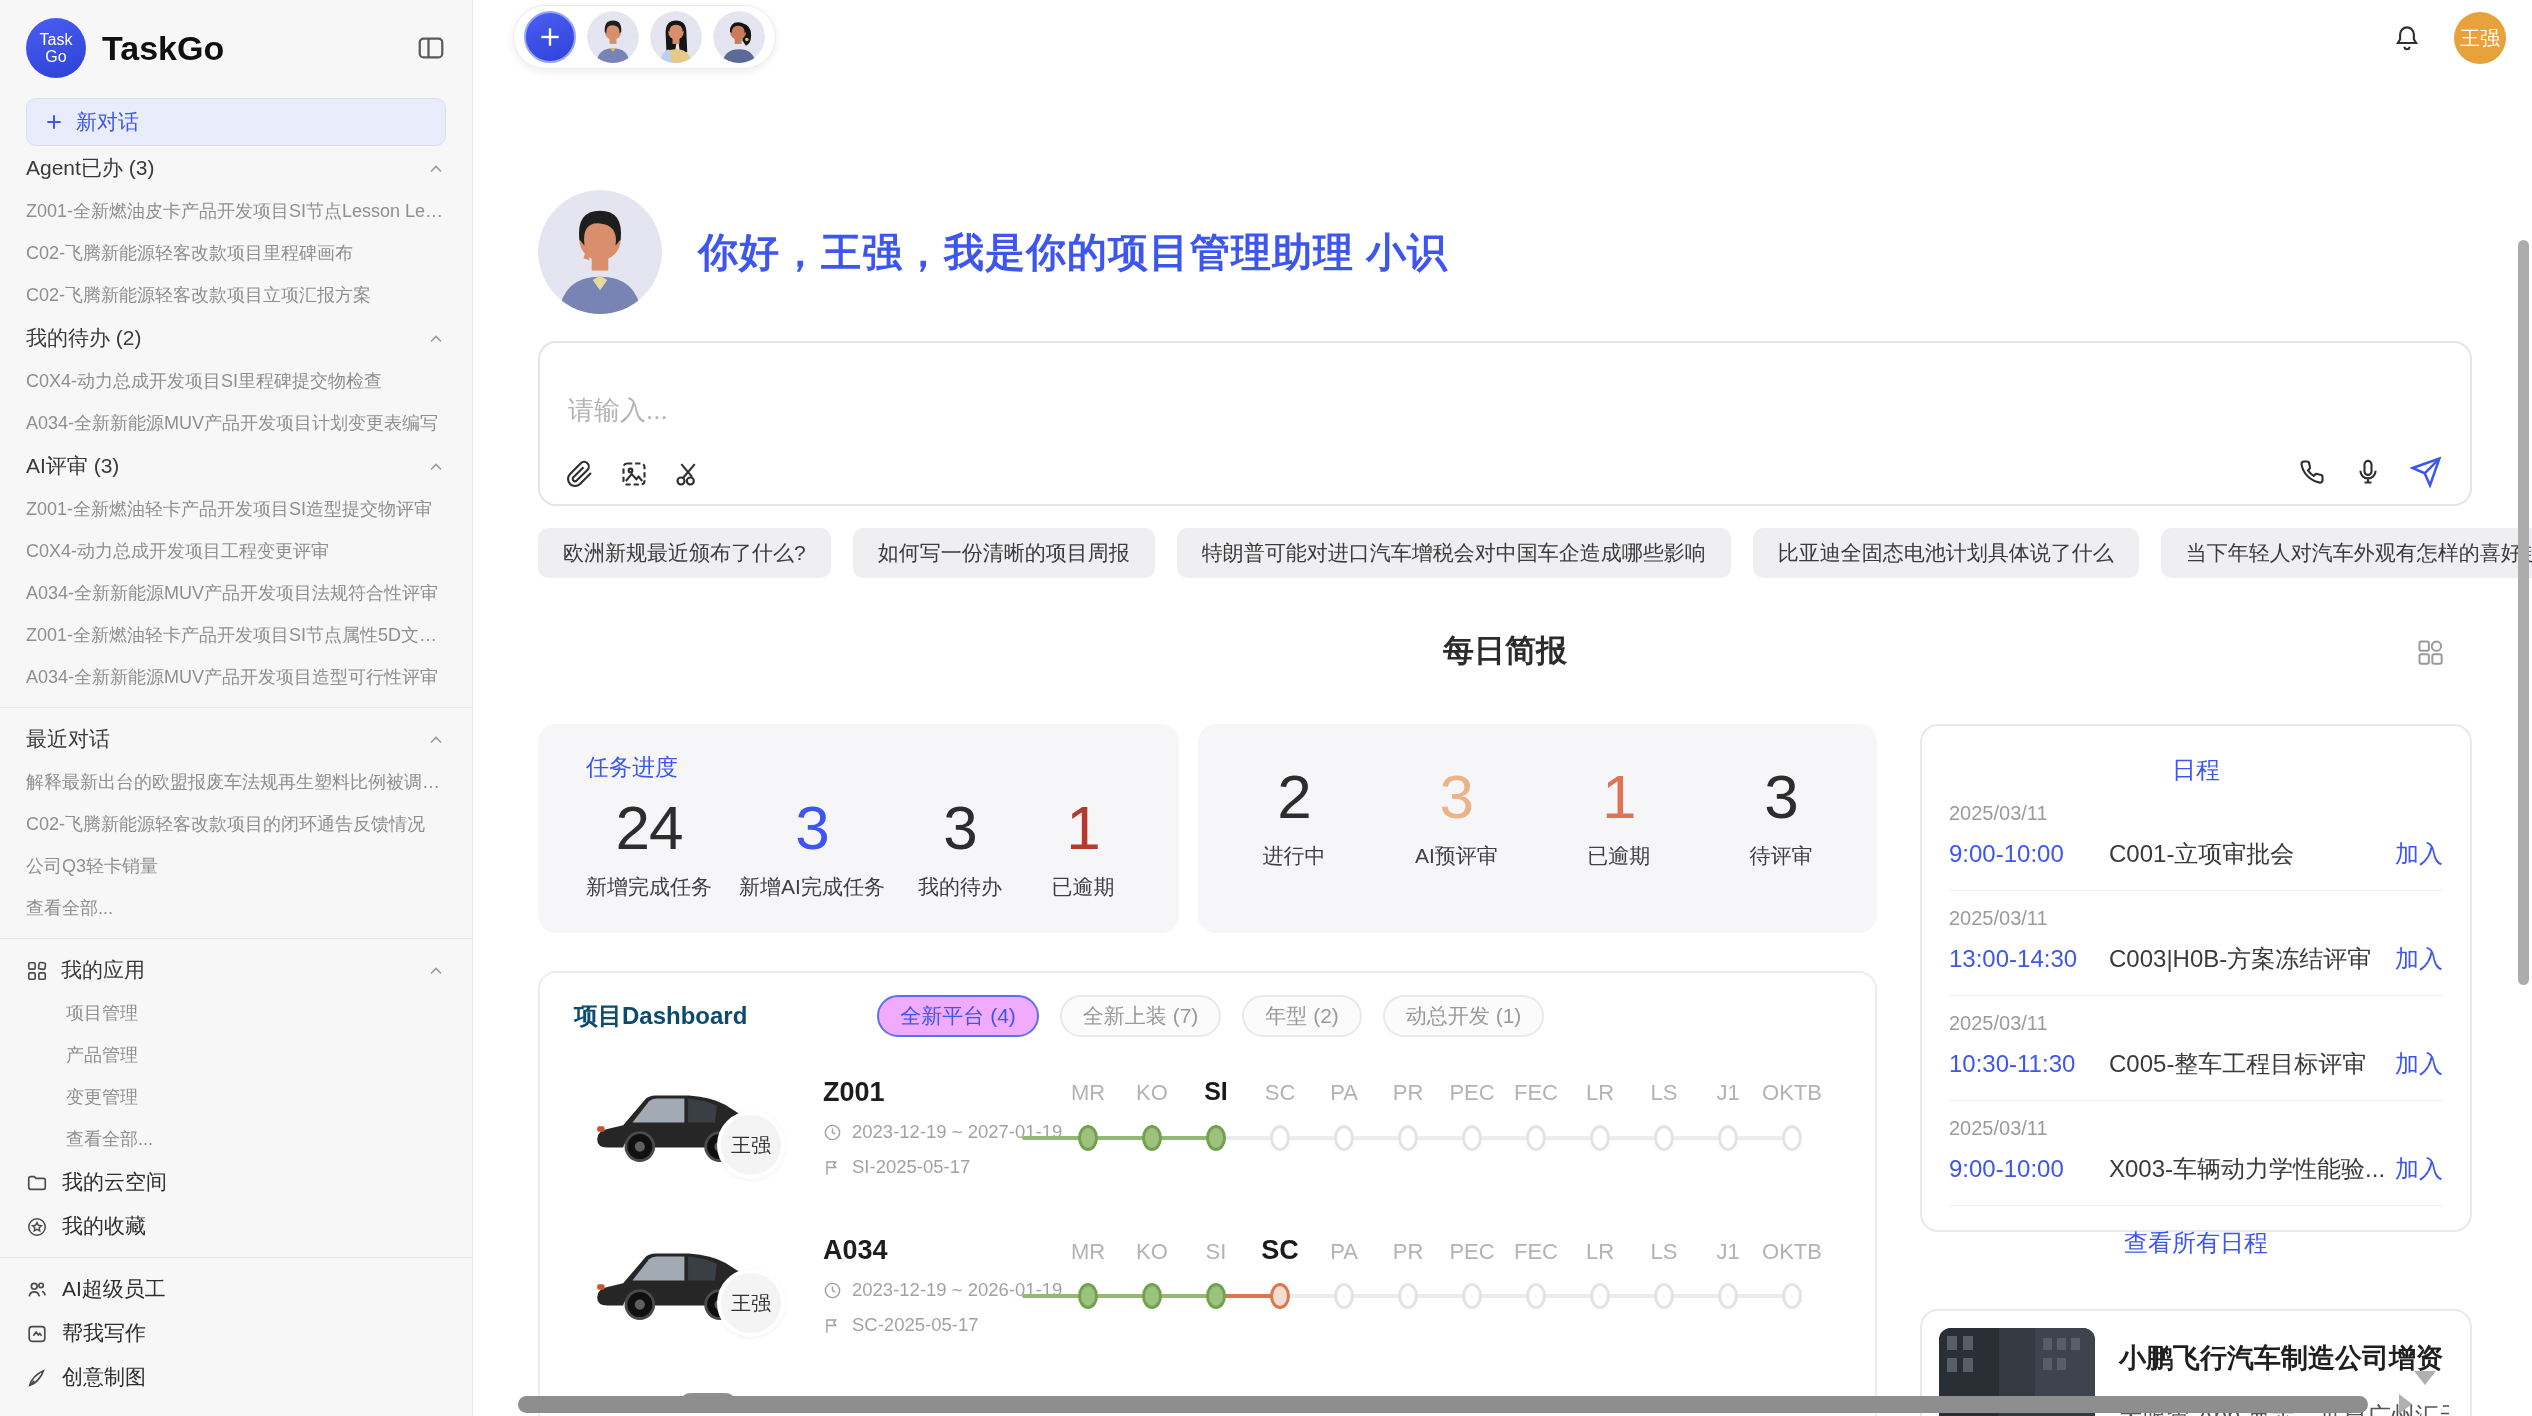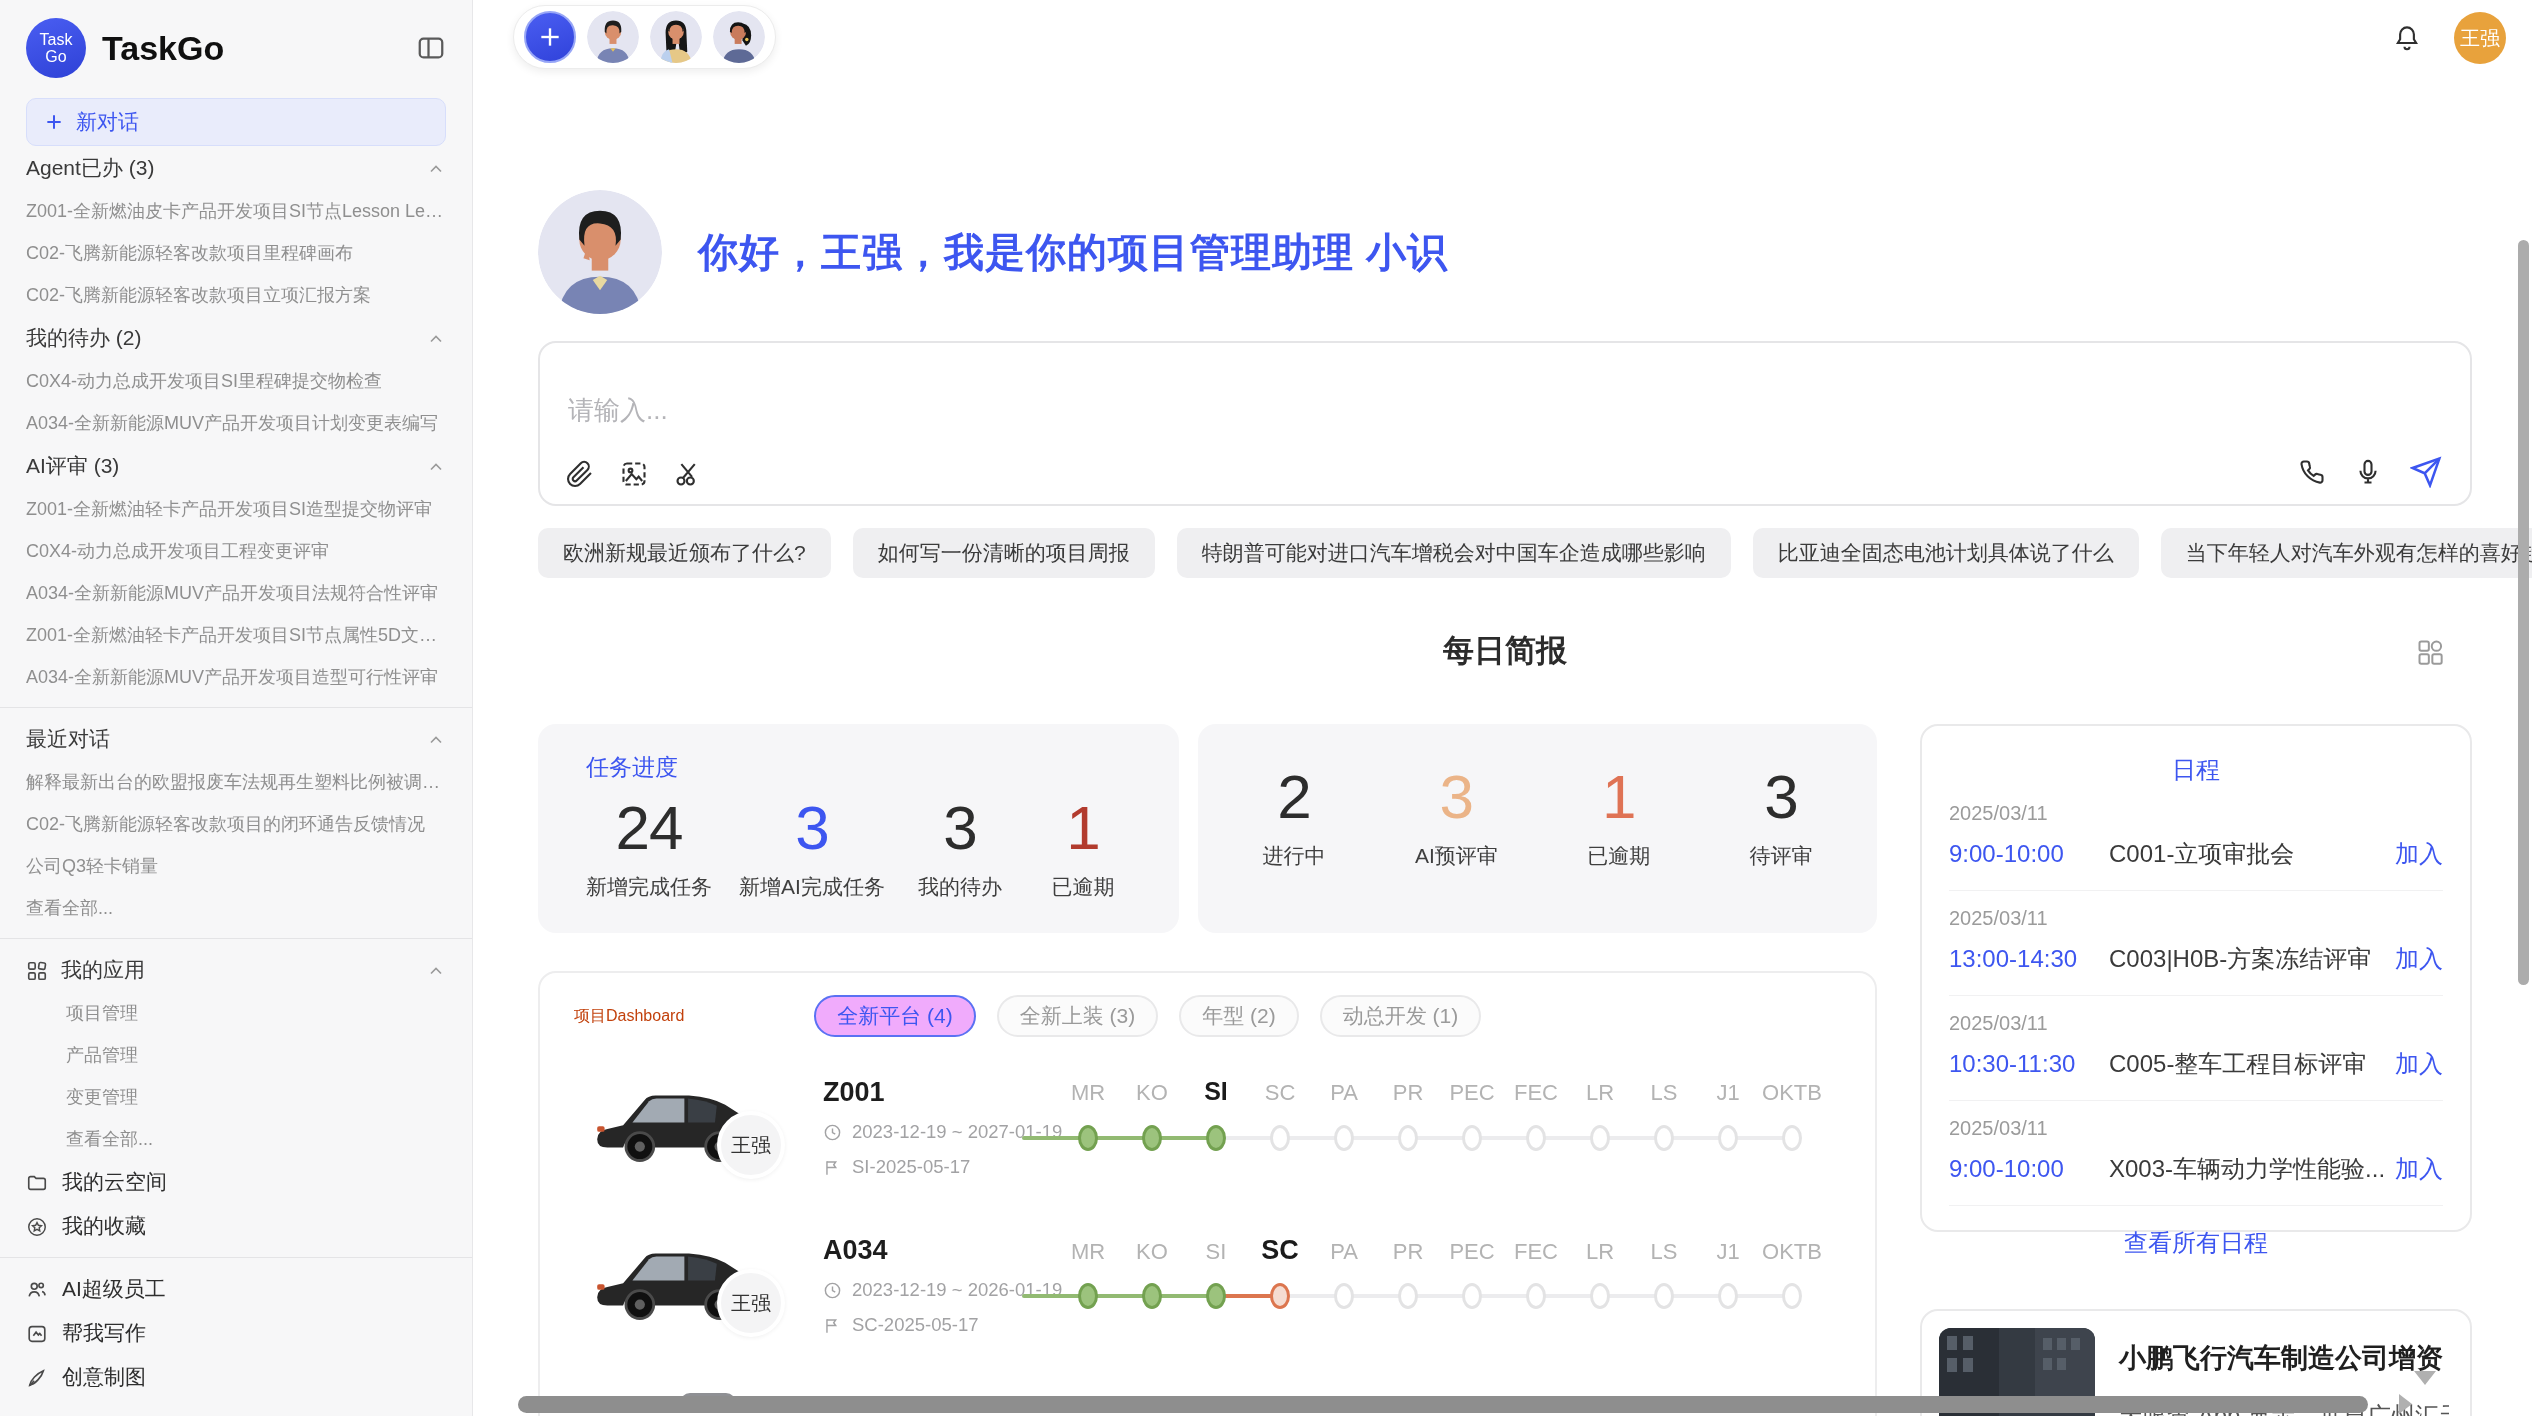--- a/index.html
+++ b/index.html
@@ -79,21 +79,21 @@
   .stat-card.c1 { width:641px; } .stat-card.c2 { width:679px; }
   .stat-title { font-size:23px; color:#3D56F0; }
   .stat-vals { display:flex; justify-content:space-between; margin-top:8px; }
   .stat { text-align:center; min-width:96px;}
   .stat .v { font-size:62px; font-weight:500; letter-spacing:-1px; line-height:74px;}
   .stat .l { font-size:21px; color:#3f3f3f; margin-top:8px; }
 
   .dash-card { margin-top:38px; height:470px; border:2px solid #ededee; border-radius:18px;
     background:#fff; position:relative; overflow:hidden; }
   .dash-head { position:absolute; left:34px; top:22px; display:flex; align-items:center; }
-  .dash-title { font-size:16px; font-weight:400; color:#c2410c; }
+  .dash-title { font-size:24px; font-weight:700; color:#0c4a6e; }
   .pills { margin-left:130px; display:flex; gap:21px; }
   .fpill { height:42px; line-height:38px; padding:0 21px; border-radius:21px; font-size:21px;
     cursor:pointer; white-space:nowrap;}
   .fpill.active { color:#3D56F0; border:2px solid #5a71f3; background:#f0abfc; }
   .fpill.idle { color:#9a9a9a; border:2px solid #e9e9ea; background:#fbfbfb; }
 
   .proj { position:absolute; left:0; width:1335px; height:160px; }
   .proj.p1 { top:80px; } .proj.p2 { top:238px; }
   .proj-car { position:absolute; left:43px; top:12px; width:186px; height:102px; }
   .proj-owner { position:absolute; left:177px; top:58px; width:68px; height:68px; border-radius:50%;
@@ -450,21 +450,21 @@
               </div>
             </div>
           </div>
         </div>
 
         <div class="dash-card">
           <div class="dash-head">
             <div class="dash-title">项目Dashboard</div>
             <div class="pills">
               <div class="fpill active">全新平台 (4)</div>
-              <div class="fpill idle">全新上装 (3)</div>
+              <div class="fpill idle">全新上装 (7)</div>
               <div class="fpill idle">年型 (2)</div>
               <div class="fpill idle">动总开发 (1)</div>
             </div>
           </div>
 
           <div class="proj p1">
             <svg class="proj-car" viewBox="0 0 190 110">
               <path d="M10 80 q0-9 11-11 l17-4 23-27 q4-5 12-5 h36 q25 2 39 10 l27 17 q9 4 9 13 v9 q0 7-9 7 h-5 a17 17 0 0 0-33 0 h-66 a17 17 0 0 0-33 0 h-17 q-11 0-11-9 z" fill="#262626"></path>
               <path d="M66 39 q3-3 8-3 h30 v26 h-56 z" fill="#B9C2CC" opacity="0.85"></path>
               <path d="M108 36 q20 2 31 8 l-2 18 h-29 z" fill="#3A3F45"></path>

